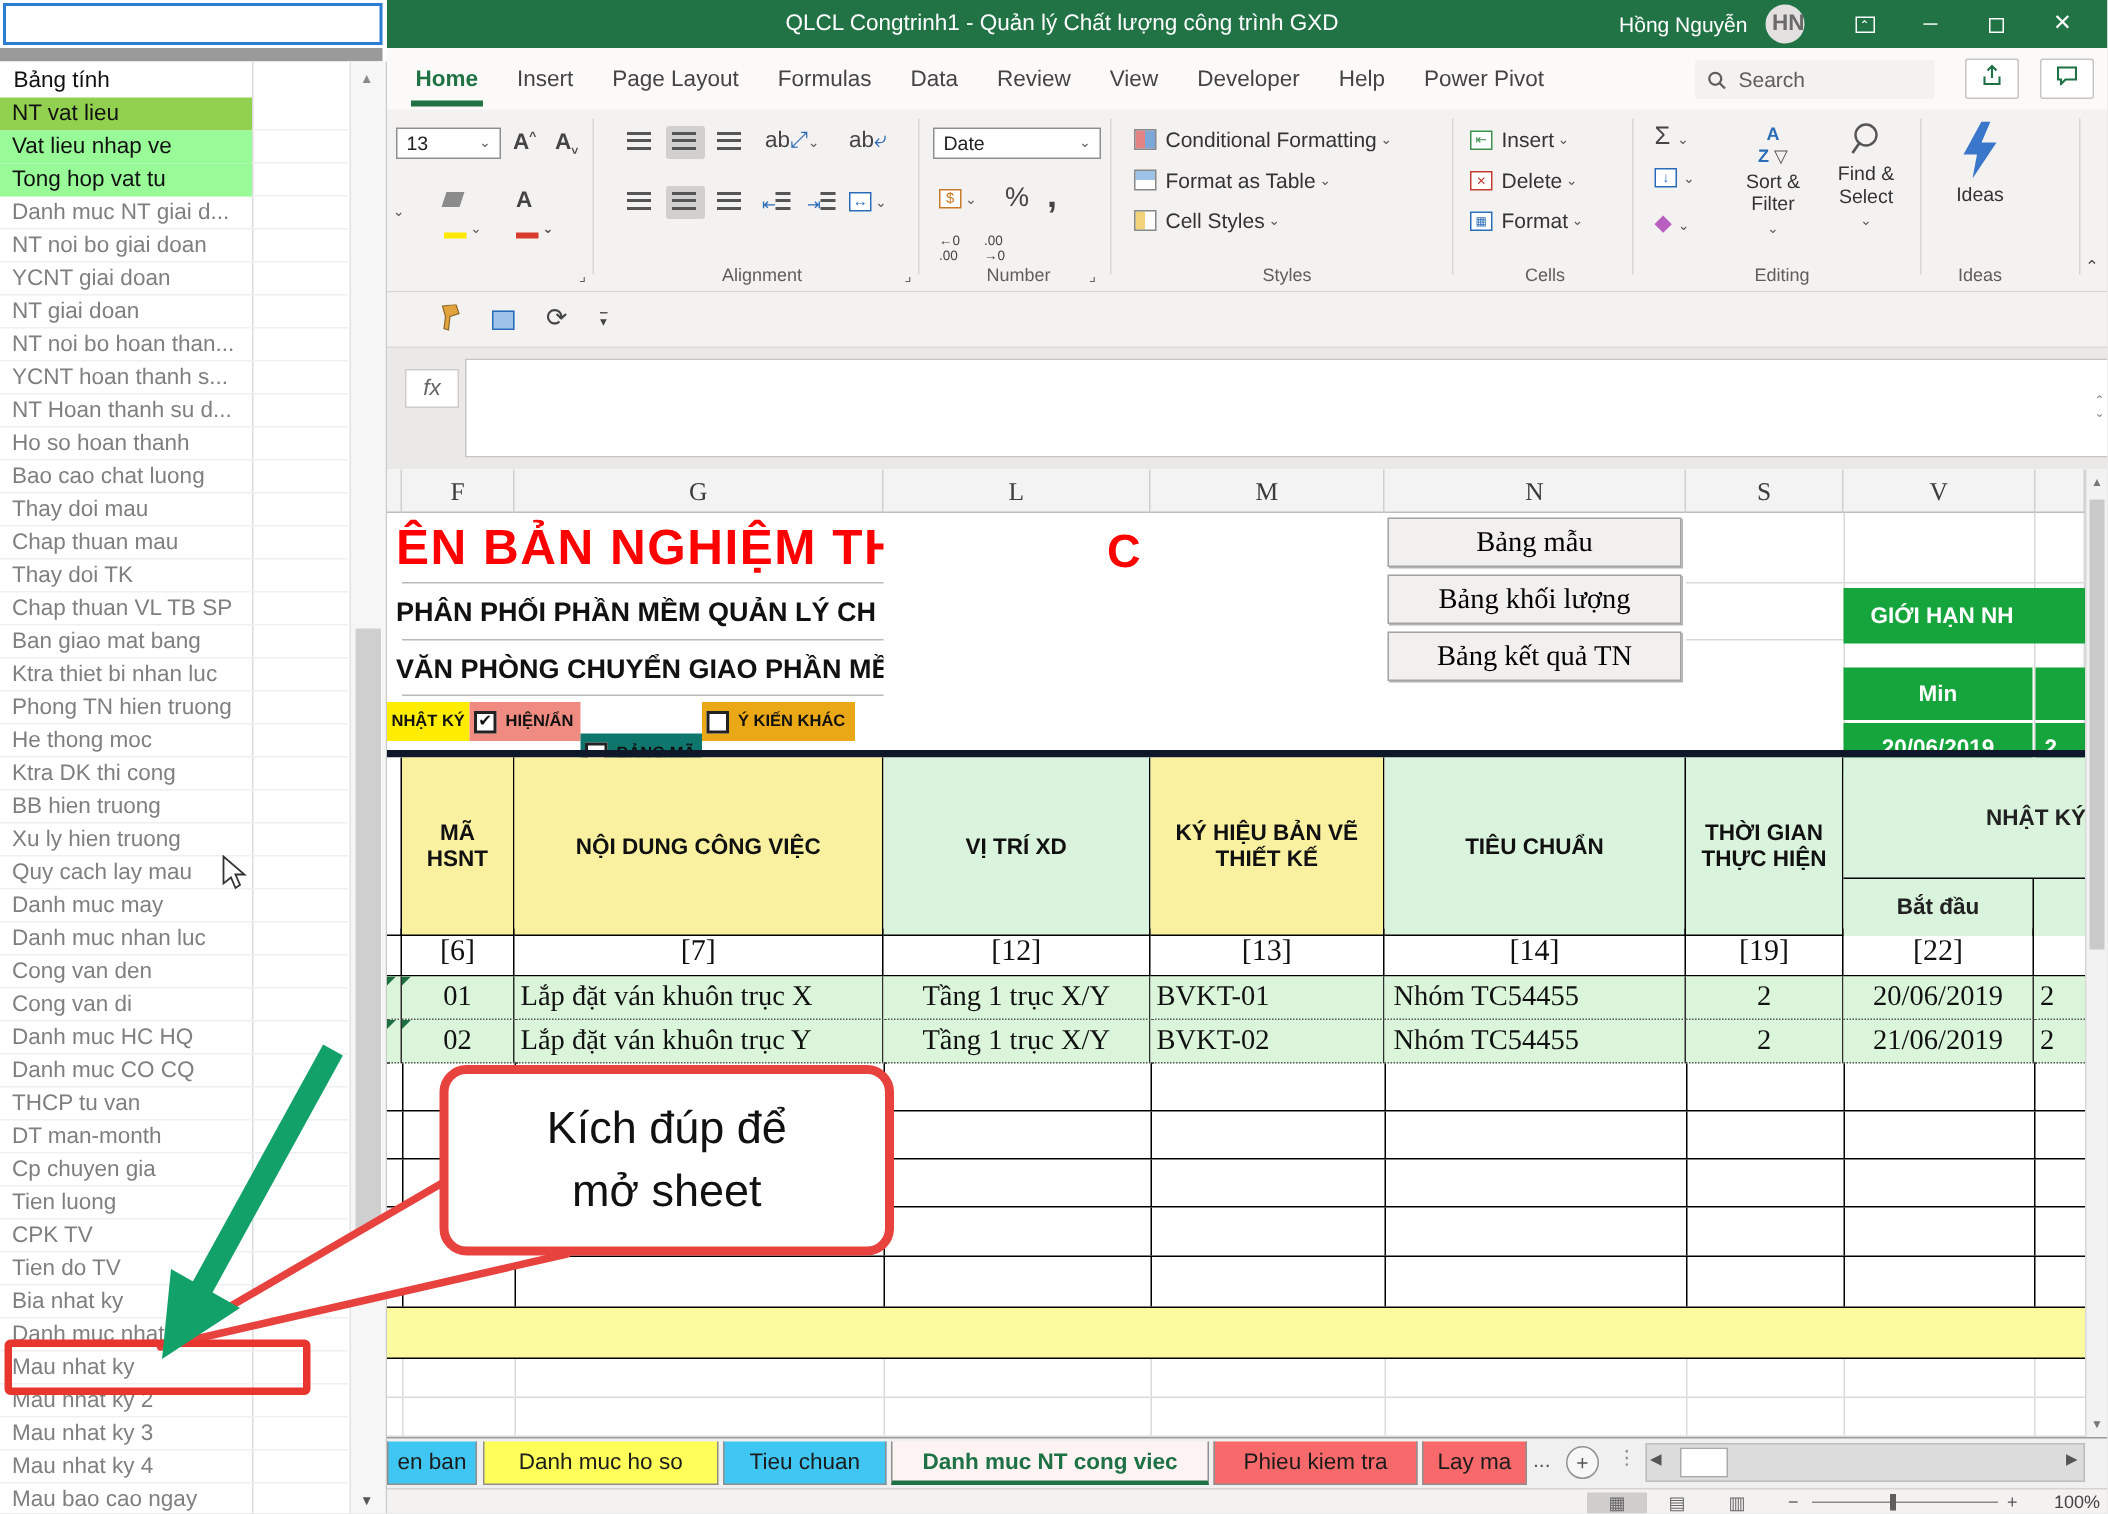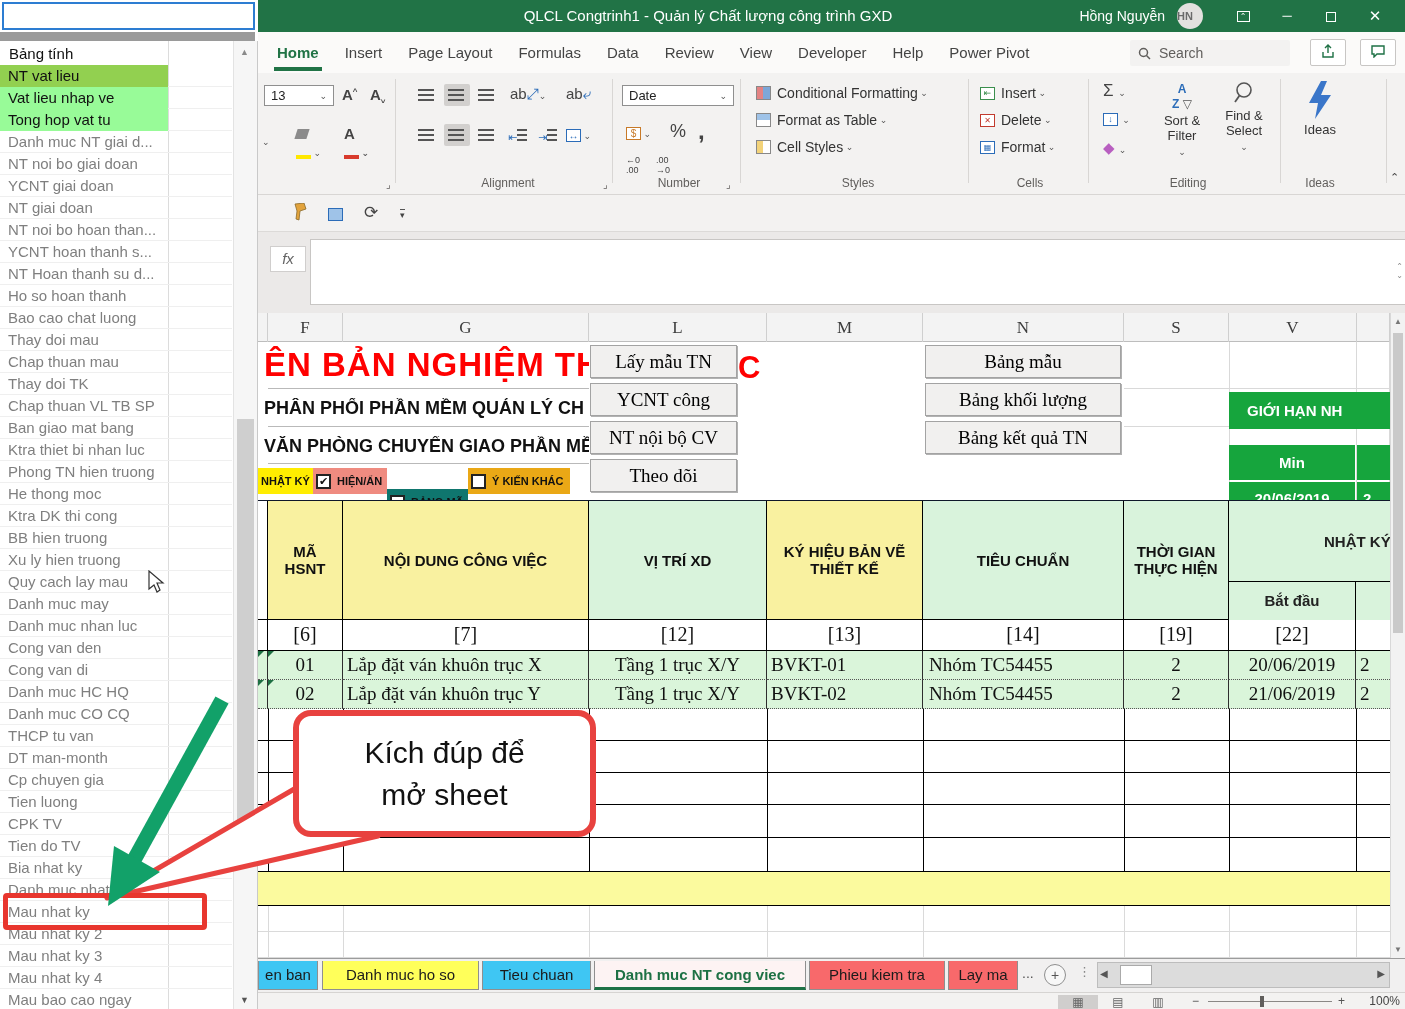--- a/index.html
+++ b/index.html
@@ -6,21 +6,21 @@
   html,body{background:#d9d9d9}
   .screen{position:relative;width:1405px;height:1009px;background:#fff;overflow:hidden;
           font-family:"Liberation Sans","DejaVu Sans",sans-serif;color:#222}
   .abs{position:absolute}
 
   
   .titlebar{left:258px;top:0;width:1147px;height:32px;background:#217346;color:#fff}
   .tb-title{left:0;top:0;width:900px;height:32px;line-height:32px;text-align:center;font-size:15px;color:#fff}
   .tb-user{right:240px;top:0;height:32px;line-height:32px;font-size:14px;color:#fff}
   .tb-avatar{right:202px;top:3px;width:26px;height:26px;border-radius:50%;background:#e3e1df;color:#6a6a6a;
-             font-size:11px;text-align:left;line-height:26px;font-weight:bold}
+             font-size:15px;text-align:right;line-height:26px;font-weight:bold}
   .tb-btn{top:0;width:44px;height:32px;color:#fff;text-align:center;line-height:32px;font-size:13px}
   .tb-ribbonopt{right:140px}.tb-min{right:96px}.tb-max{right:52px}.tb-close{right:8px;font-size:15px}
   .maxglyph{display:inline-block;width:10px;height:10px;border:1.5px solid #fff;vertical-align:middle}
   .ropt{display:inline-block;width:13px;height:11px;border:1.5px solid #fff;vertical-align:middle;
         font-size:8px;line-height:9px}
 
   
   .panel-search{left:2px;top:2px;width:253px;height:28px;background:#fff;border:2px solid #2d7dd2}
   .panel-grip{left:0;top:32px;width:255px;height:9px;background:#9a9a9a}
   .sidepanel{left:0;top:41px;width:258px;height:968px;background:#fff;border-right:1px solid #c9c9c9}
@@ -122,21 +122,21 @@
   #nbtns{left:667px;width:196px}
   .limitbox{left:971px;top:50px;width:161px}
   .lim-title{height:37px;background:#16a53d;color:#fff;font-size:15px;font-weight:bold;
              line-height:37px;padding-left:18px;white-space:nowrap;overflow:hidden;margin-bottom:16px}
   .lim-row{display:flex;margin-bottom:2px}
   .lim-min{width:126px;background:#16a53d;color:#fff;font-size:15px;font-weight:bold;text-align:center;
            height:35px;line-height:35px;margin-right:2px}
   .lim-next{width:33px;background:#16a53d;color:#fff;font-size:15px;font-weight:bold;height:35px;line-height:35px;padding-left:6px;overflow:hidden}
   .lim-date{height:33px;line-height:33px}
   
-  .thead{left:0;top:158px;width:1132px;height:119px;display:flex;border-top:1px solid #0f172a}
+  .thead{left:0;top:158px;width:1132px;height:119px;display:flex;border-top:5px solid #0f172a}
   .hc{border-right:1px solid #000;border-bottom:1px solid #000;border-left:none;height:119px;
       display:flex;align-items:center;justify-content:center;text-align:center;
       font-size:15px;font-weight:bold;color:#111;padding:0 6px}
   .hc.sliv{width:10px;padding:0;background:#fff}
   .yel{background:#f9f1a0}.grn{background:#d9f3dc}
   .hc.w-f{width:75px}.hc.w-g{width:246px}.hc.w-l{width:178px}.hc.w-m{width:156px}
   .hc.w-n{width:201px}.hc.w-s{width:105px}
   .nkwrap{width:161px;height:119px;border-right:none;display:flex;flex-direction:column}
   .nk-top{height:81px;background:#d9f3dc;border-bottom:1px solid #000;font-size:15px;font-weight:bold;
           line-height:81px;padding-left:95px;white-space:nowrap;overflow:hidden}
@@ -626,27 +626,20 @@
             <span class="tg-label">BẢNG MÃ</span>
           </div>
         
           <div class="tg box" style="background: rgb(234, 168, 22);">
             <span class="tg-box"></span>
             <span class="tg-label">Ý KIẾN KHÁC</span>
           </div>
         </div>
     </div>
 
-    <div class="abs btnstack" id="lbtns">
-
-    <button class="xl-btn">Lấy mẫu TN</button>
-        <button class="xl-btn">YCNT công</button>
-        <button class="xl-btn">NT nội bộ CV</button>
-        <button class="xl-btn">Theo dõi</button>
-      </div>
     <div class="abs btnstack" id="nbtns">
 
     <button class="xl-btn">Bảng mẫu</button>
         <button class="xl-btn">Bảng khối lượng</button>
         <button class="xl-btn">Bảng kết quả TN</button>
       </div>
 
     <div class="abs limitbox">
       <div class="lim-title">GIỚI HẠN NH</div>
       <div class="lim-row">

